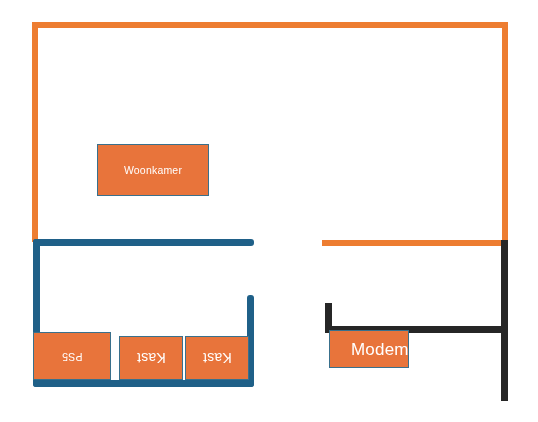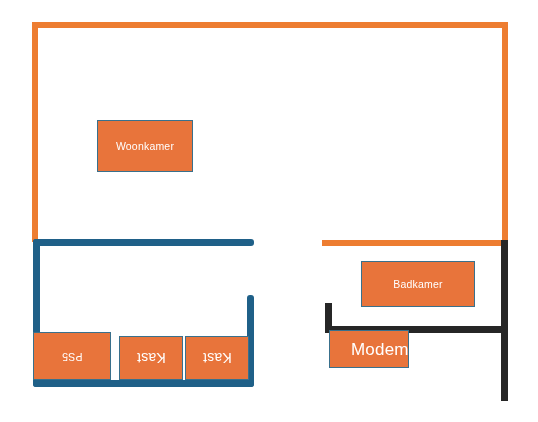--- a/index.html
+++ b/index.html
@@ -75,37 +75,34 @@
   <div class="wall wall-blue" style="left:247px; top:295px; width:7px; height:92px; border-radius:3px;"></div>
 
   <div class="wall wall-orange" style="left:322px; top:240px; width:186px; height:6px;"></div>
 
   <div class="wall wall-black" style="left:501px; top:240px; width:7px; height:161px;"></div>
 
   <div class="wall wall-black" style="left:325px; top:326px; width:180px; height:7px;"></div>
 
   <div class="wall wall-black" style="left:325px; top:303px; width:7px; height:30px;"></div>
 
-  <div class="box size-sm" style="left:97px; top:120px; width:96px; height:52px;justify-content:center;">
+  <div class="box size-sm" style="left:97px; top:144px; width:112px; height:52px;justify-content:center;">
     <span class="box-label">Woonkamer</span>
   </div>
 
   <div class="box size-sm flipped" style="left:33px; top:332px; width:78px; height:48px;">
     <span class="box-label">PS5</span>
   </div>
 
   <div class="box size-md flipped" style="left:119px; top:336px; width:64px; height:44px;">
     <span class="box-label">Kast</span>
   </div>
 
   <div class="box size-md flipped" style="left:185px; top:336px; width:64px; height:44px;">
     <span class="box-label">Kast</span>
   </div>
 
-  <div class="box size-sm" style="left:361px; top:261px; width:114px; height:46px;">
-    <span class="box-label">Badkamer</span>
-  </div>
 
   <div class="box size-lg align-left" style="left:329px; top:330px; width:80px; height:38px;">
     <span class="box-label">Modem</span>
   </div>
 
 </div>
 
 </body></html>

